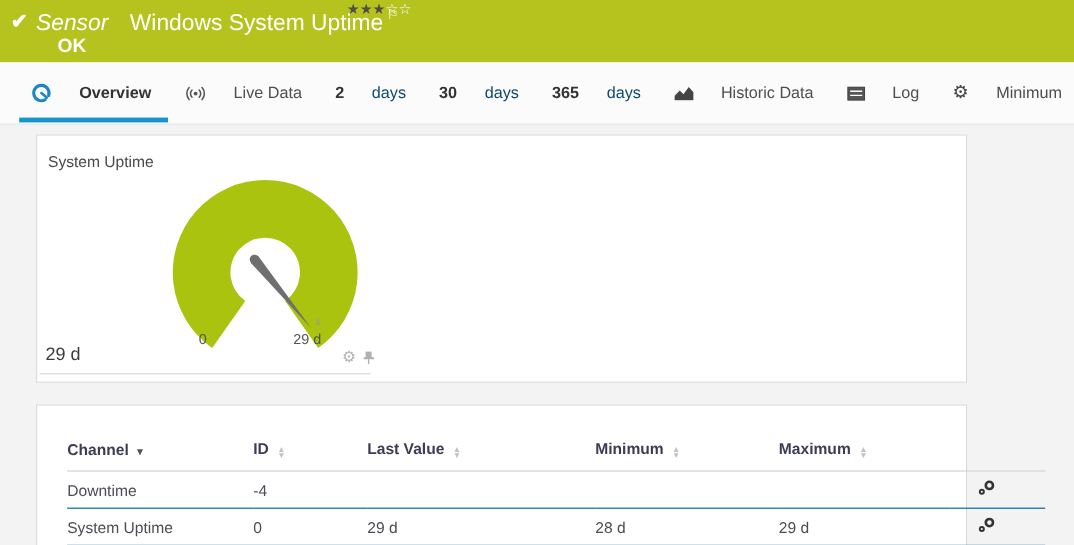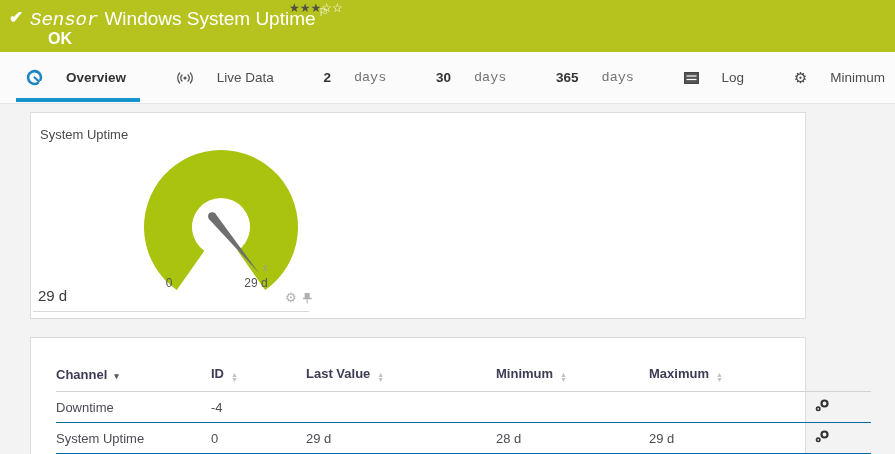--- a/index.html
+++ b/index.html
@@ -3,35 +3,35 @@
 <meta charset="utf-8">
 <style>
   * { margin:0; padding:0; box-sizing:border-box; }
   html,body { width:895px; height:454px; overflow:hidden; background:#f3f3f3;
     font-family:"Liberation Sans", sans-serif; }
 
   
   .statusbar { position:absolute; left:0; top:0; width:895px; height:52px; background:#b6c31f; }
   .statusbar .check { position:absolute; left:9px; top:7px; color:#fff; font-size:17px; font-weight:bold; }
   .statusbar .titleline { position:absolute; left:30px; top:6px; color:#fff; font-size:19px; white-space:nowrap; }
-  .statusbar .titleline .stype { font-style:italic; margin-right:6px;font-family:Liberation Mono, monospace; }
+  .statusbar .titleline .stype { font-style:italic; margin-right:18px; }
   .statusbar .flag { font-size:11px; vertical-align:9px; margin-left:3px; color:#fff; }
   .statusbar .stars { position:absolute; left:289px; top:1px; font-size:12px; letter-spacing:0px; }
   .statusbar .stars .on { color:#4e4f45; }
   .statusbar .stars .off { color:#fff; }
   .statusbar .okbadge { position:absolute; left:48px; top:30px; color:#fff; font-size:16px; font-weight:bold; }
 
   
   .tabstrip { position:absolute; left:0; top:52px; width:895px; height:52px; background:#fbfbfb;
     border-bottom:1px solid #e6e6e6; display:flex; align-items:center;
     justify-content:space-between; padding:0 6px 0 22px; }
   .tab { position:relative; height:52px; display:flex; align-items:center; gap:23px;
     color:#4e4e52; font-size:13.5px; cursor:pointer; padding:0 4px; white-space:nowrap; }
   .tab .num { font-weight:bold; color:#333; }
-  .tab .unit { color:#737373;font-family:Liberation Mono, monospace; }
+  .tab .unit { color:#0c4a6e; }
   .tab.active { color:#333; font-weight:bold; }
   .tab.active::after { content:""; position:absolute; left:-6px; right:-10px; bottom:2px;
     height:4px; background:#1694ce; }
   .tab svg { display:block; }
 
   
   .card { position:absolute; left:30px; width:776px; background:#fff; border:1px solid #dcdcdc; }
   .card.gaugecard { top:112px; height:207px; }
   .card.tablecard { top:337px; height:160px; }
 
@@ -96,20 +96,26 @@
     <span class="num">2</span>
     <span class="unit">days</span>
   </div>
   <div class="tab">
     <span class="num">30</span>
     <span class="unit">days</span>
   </div>
   <div class="tab">
     <span class="num">365</span>
     <span class="unit">days</span>
+  </div>
+  <div class="tab">
+    <svg width="16" height="13" viewBox="0 0 16 13">
+      <path d="M0 12.5 L0 9 L4.5 4.5 L7.5 7.5 L12 1.5 L16 6 L16 12.5 Z" fill="#444"></path>
+    </svg>
+    <span>Historic Data</span>
   </div>
   <div class="tab">
     <svg width="15" height="12" viewBox="0 0 15 12">
       <rect x="0.5" y="0.5" width="14" height="11" fill="#555" stroke="#444"></rect>
       <line x1="2.5" y1="4" x2="12.5" y2="4" stroke="#fff" stroke-width="1.2"></line>
       <line x1="2.5" y1="7.5" x2="12.5" y2="7.5" stroke="#fff" stroke-width="1.2"></line>
     </svg>
     <span>Log</span>
   </div>
   <div class="tab">

